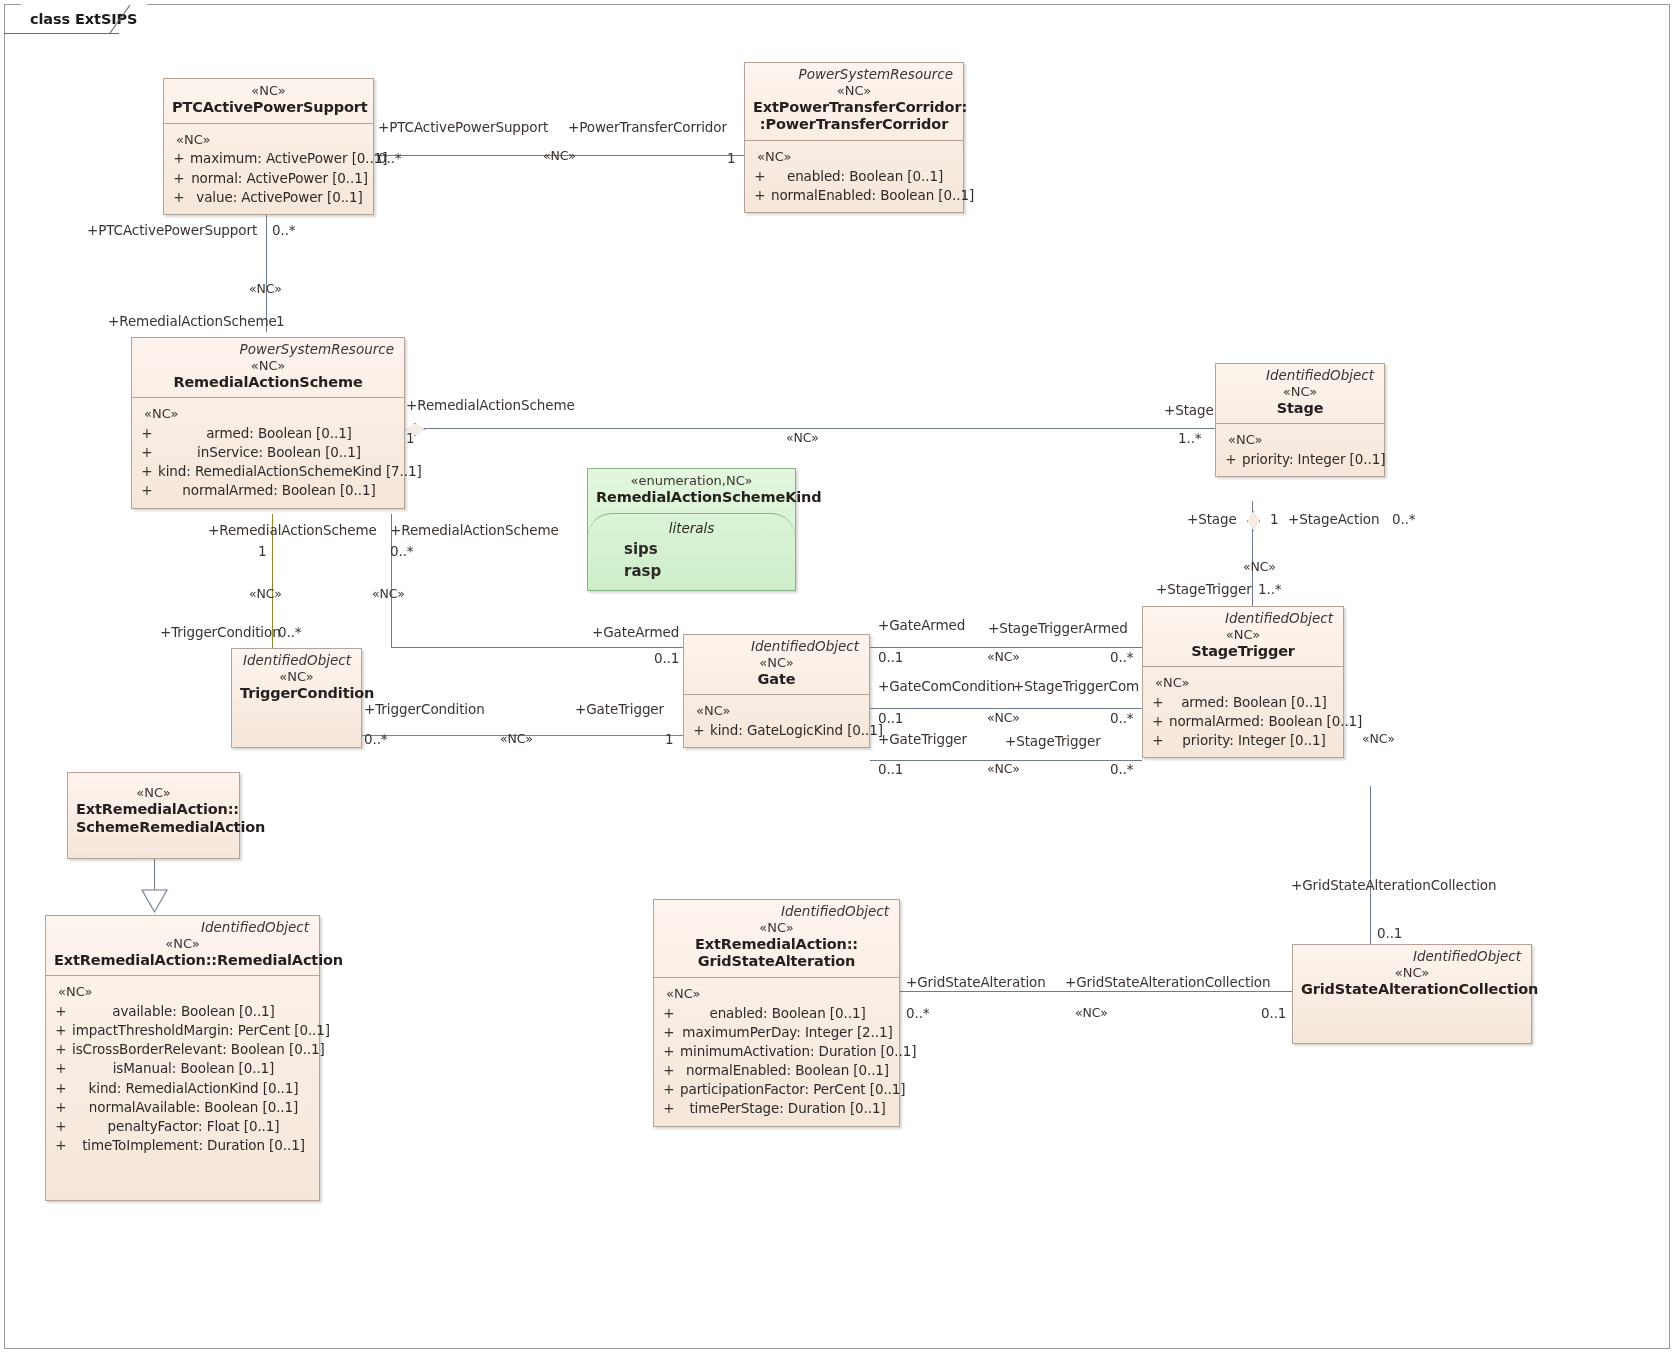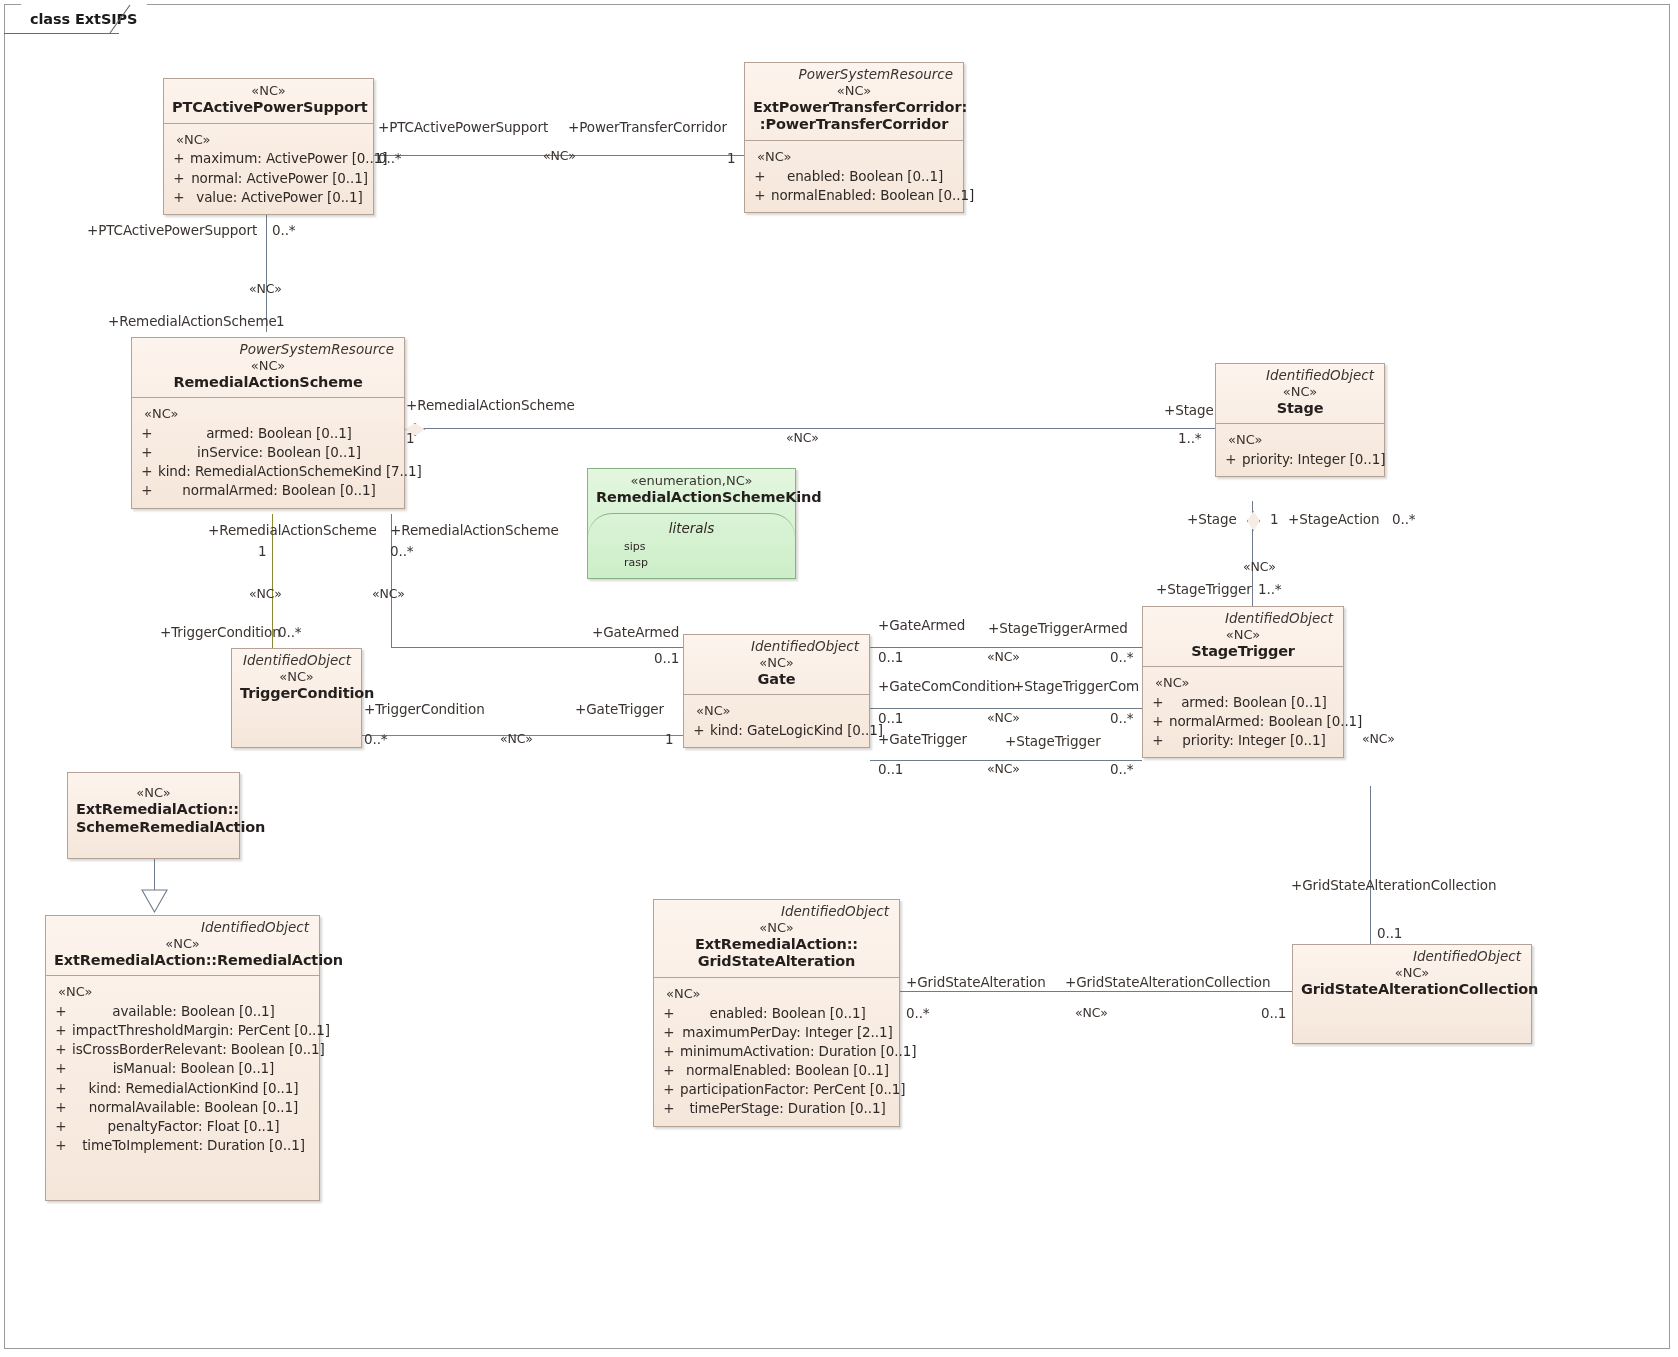--- a/index.html
+++ b/index.html
@@ -120,25 +120,26 @@
     display: flex;
   }
   .attr .vis {
     width: 22px;
     flex: 0 0 22px;
     text-align: center;
     color: #3a3330;
   }
   .attr .atxt { flex: 1 1 auto; letter-spacing: -0.1px; text-align: center; }
   .lit {
-    font-size: 11px;
+    font-size: 15px;
     color: #2e2926;
     line-height: 1.45;
     padding-left: 32px;
     white-space: nowrap;
+    font-weight: bold;
   }
   .literals-hdr {
     font-size: 13.5px;
     font-style: italic;
     text-align: center;
     color: #2e2926;
     line-height: 1.3;
     padding-bottom: 2px;
   }
 

